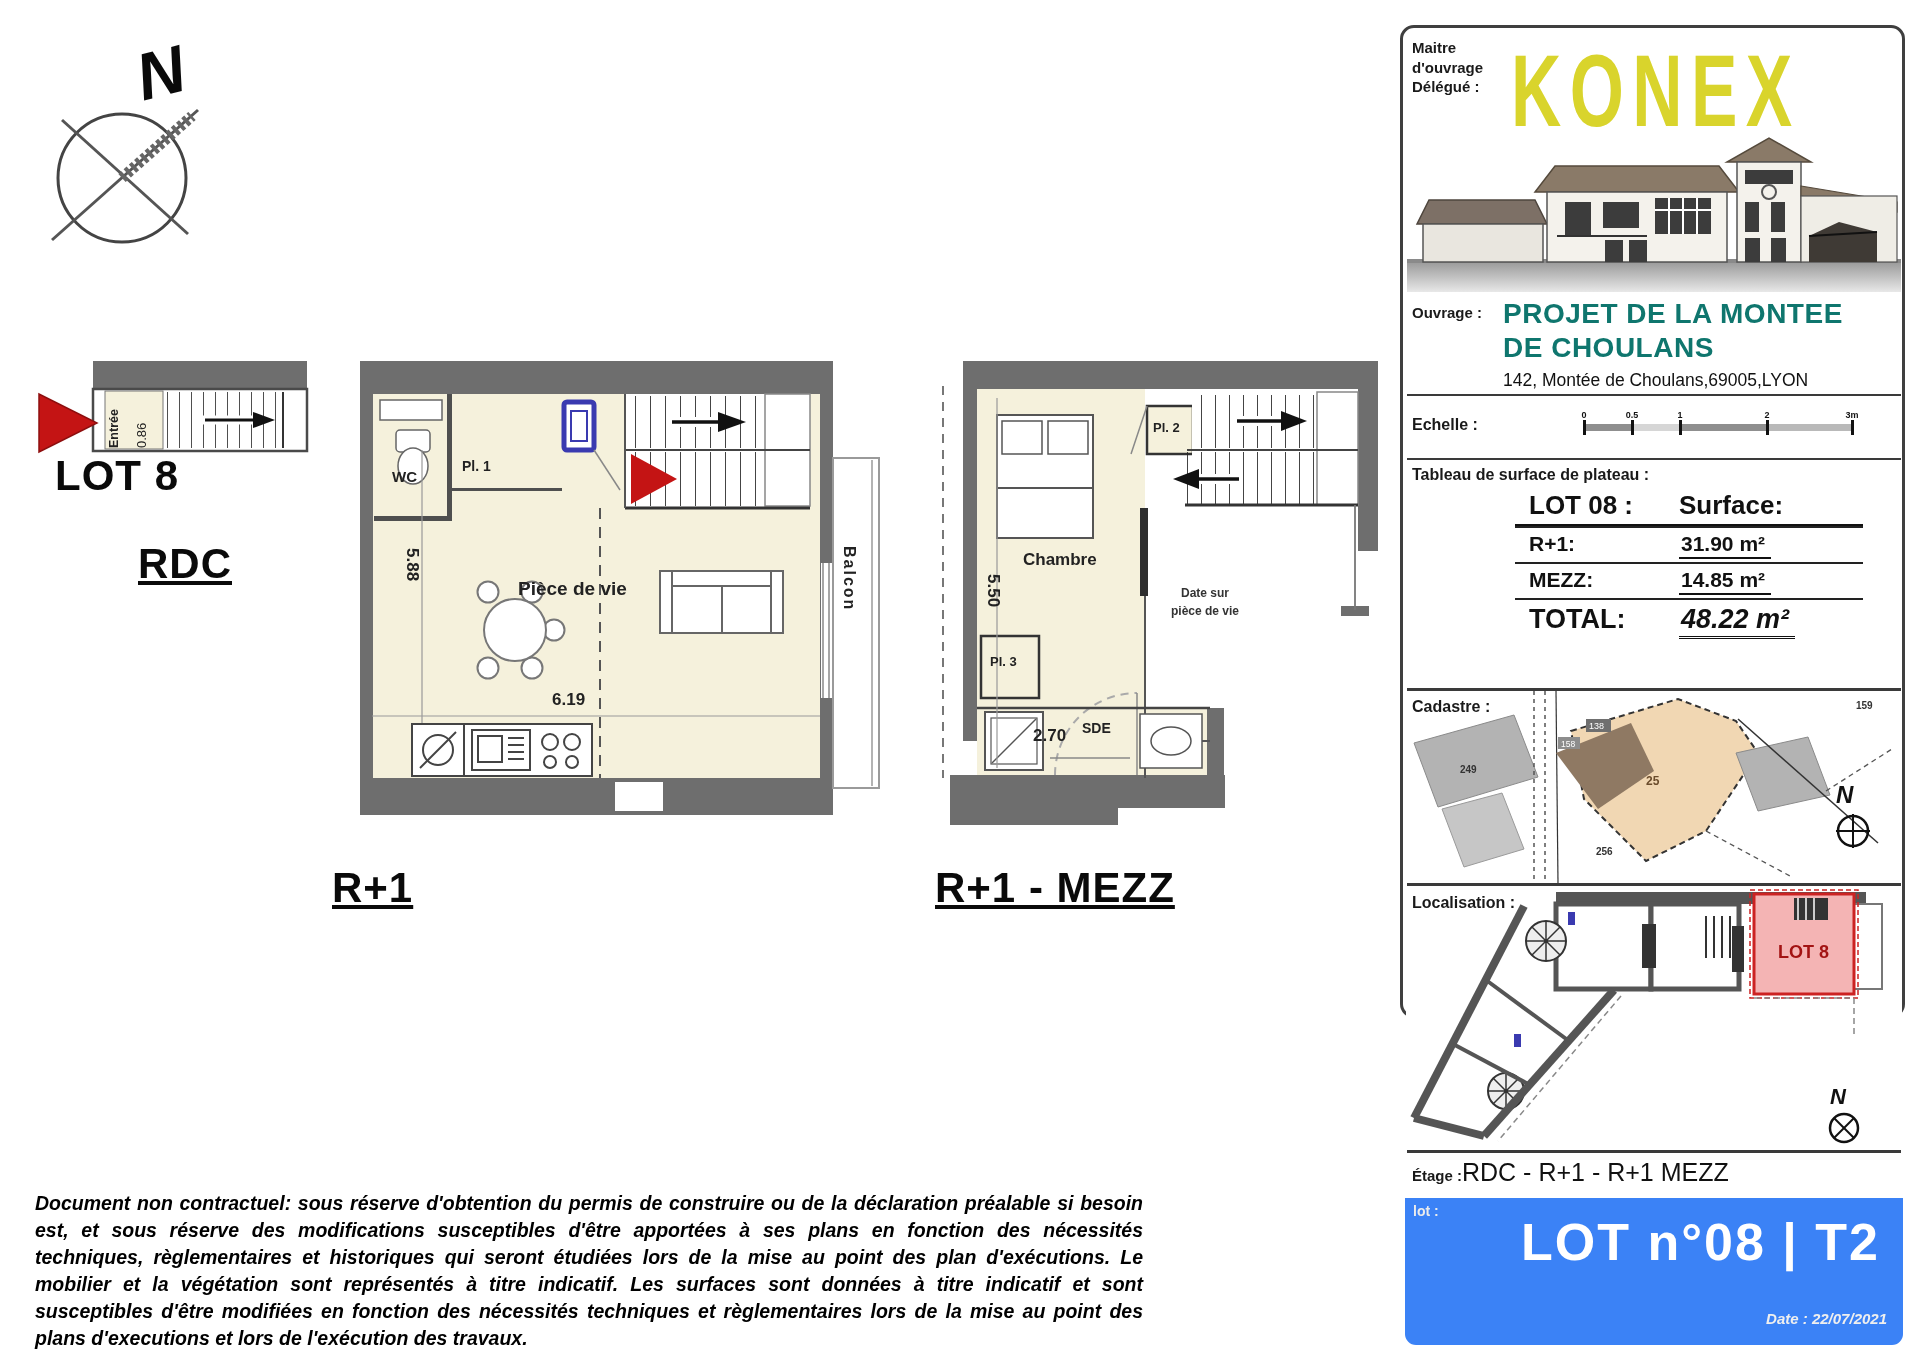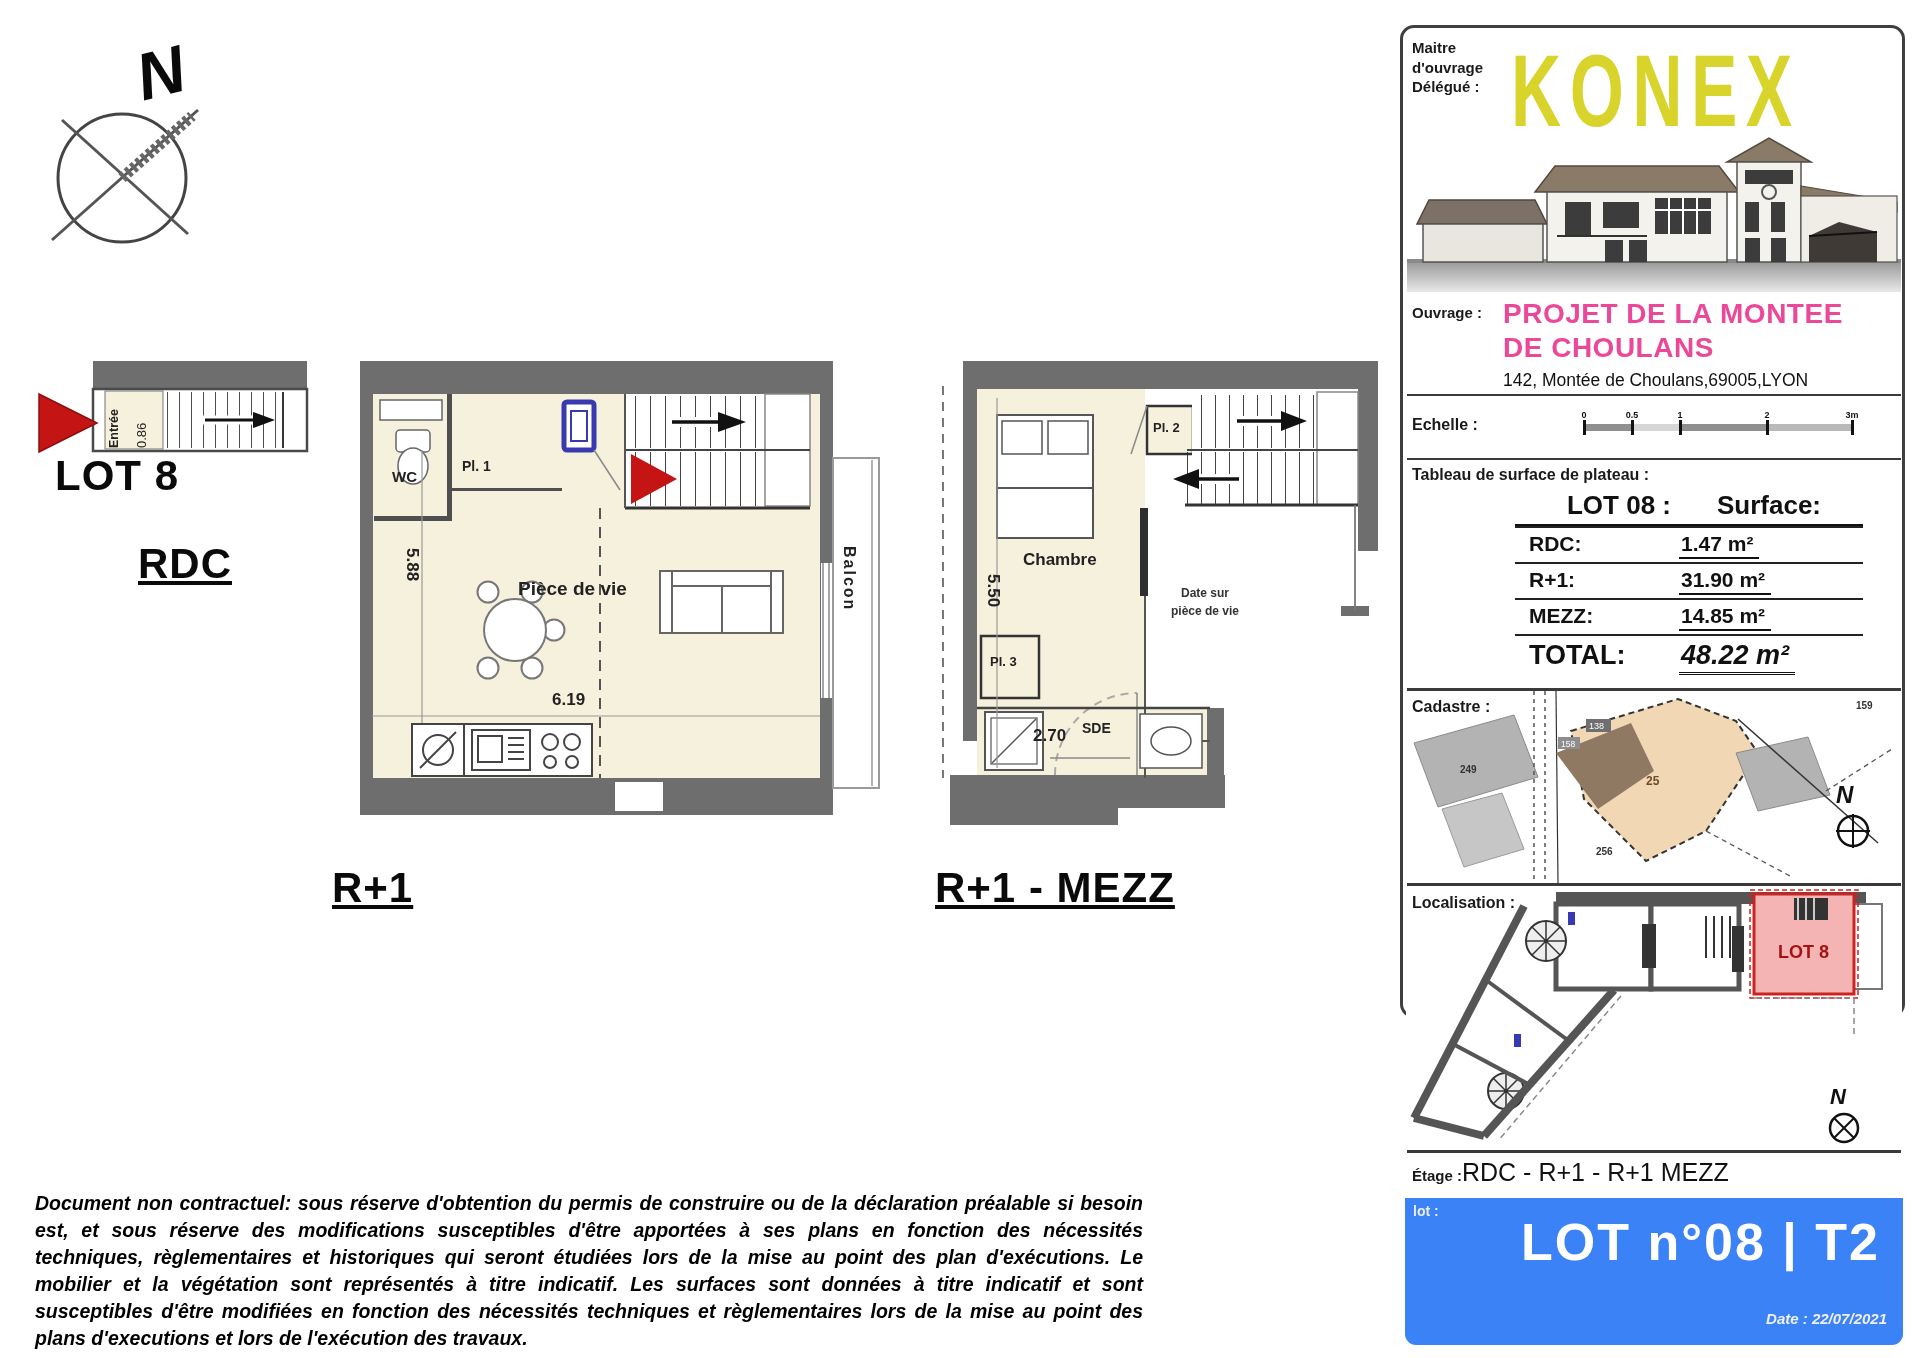--- a/index.html
+++ b/index.html
@@ -14,27 +14,27 @@
   .floor-label { font-weight:bold; font-size:42px; color:#0a0a0a; text-decoration:underline; letter-spacing:1px; }
   .lot-label  { font-weight:bold; font-size:42px; color:#0a0a0a; letter-spacing:1px; }
 
   
   #title-block { left:1400px; top:25px; width:505px; height:993px; background:#fff;
                  border:3px solid #3f3f3f; border-radius:14px; }
   .tb-label { font-weight:bold; font-size:16px; color:#1a1a1a; }
   .hline { position:absolute; left:4px; width:494px; background:#3a3a3a; }
   #konex { left:108px; top:4px; font-size:74px; font-weight:800; color:#d9d42c;
            letter-spacing:9px; transform:scale(0.94,1.38); transform-origin:left top; }
-  .proj-title { font-weight:bold; font-size:28px; color:#ec4899; letter-spacing:0.5px; }
+  .proj-title { font-weight:bold; font-size:28px; color:#0f766e; letter-spacing:0.5px; }
   .addr { font-size:17.5px; color:#111; }
 
   
   #stable { left:112px; top:458px; width:348px; }
   .strow { display:flex; align-items:baseline; padding:4px 4px 3px 14px; border-top:2px solid #222; }
-  .strow:first-child { border-top:none;justify-content:center; }
+  .strow:first-child { border-top:none; }
   .st-label { font-weight:bold; font-size:21px; width:150px; }
   .st-val { font-weight:bold; font-size:21px; border-bottom:2px solid #111; padding:0 6px 1px 2px; }
   .st-h { font-size:26px; }
   .st-tot-l { font-size:27px; }
   .st-tot-v { font-size:27px; font-style:italic; border-bottom:3px double #111; }
 
   
   .sb-seg { position:absolute; top:14px; height:7px; }
   .sb-tick { position:absolute; top:10px; width:2.5px; height:15px; background:#111; }
   .sb-num { position:absolute; top:0; font-size:9px; font-weight:bold; transform:translateX(-50%); }
@@ -332,24 +332,20 @@
   </div>
   <div class="hline" style="top:430px;height:1.5px"></div>
 
   <div class="abs tb-label" style="left:9px;top:438px">Tableau de surface de plateau :</div>
   <div class="abs" id="stable">
     <div class="strow" style="border-bottom:2.5px solid #111">
       <span class="st-label st-h">LOT 08 :</span>
       <span class="st-h bold">Surface:</span>
     </div>
     <div class="strow">
-      <span class="st-label">RDC:</span>
-      <span class="st-val">1.47 m²</span>
-    </div>
-    <div class="strow">
       <span class="st-label">R+1:</span>
       <span class="st-val">31.90 m²</span>
     </div>
     <div class="strow">
       <span class="st-label">MEZZ:</span>
       <span class="st-val">14.85 m²</span>
     </div>
     <div class="strow">
       <span class="st-label st-tot-l">TOTAL:</span>
       <span class="st-val st-tot-v">48.22 m²</span>

